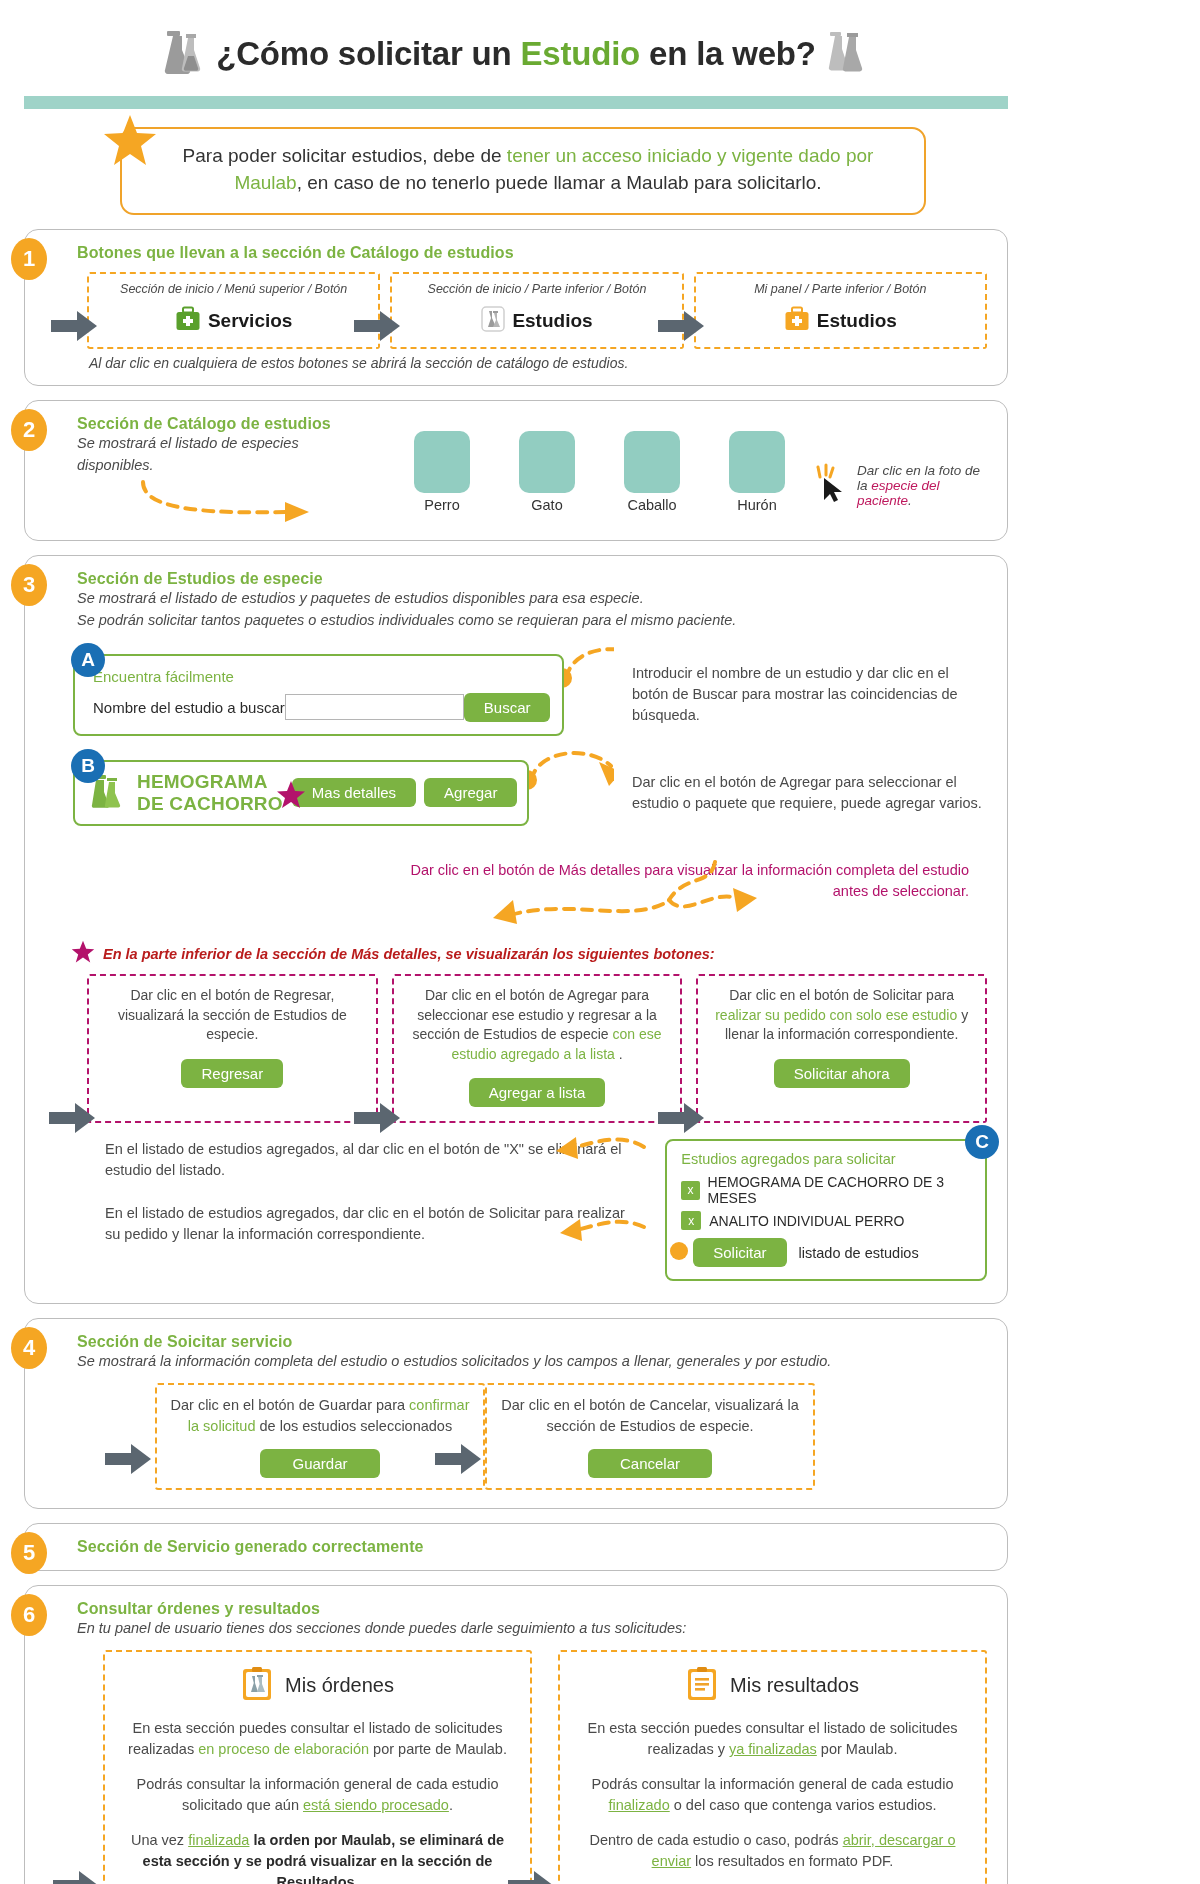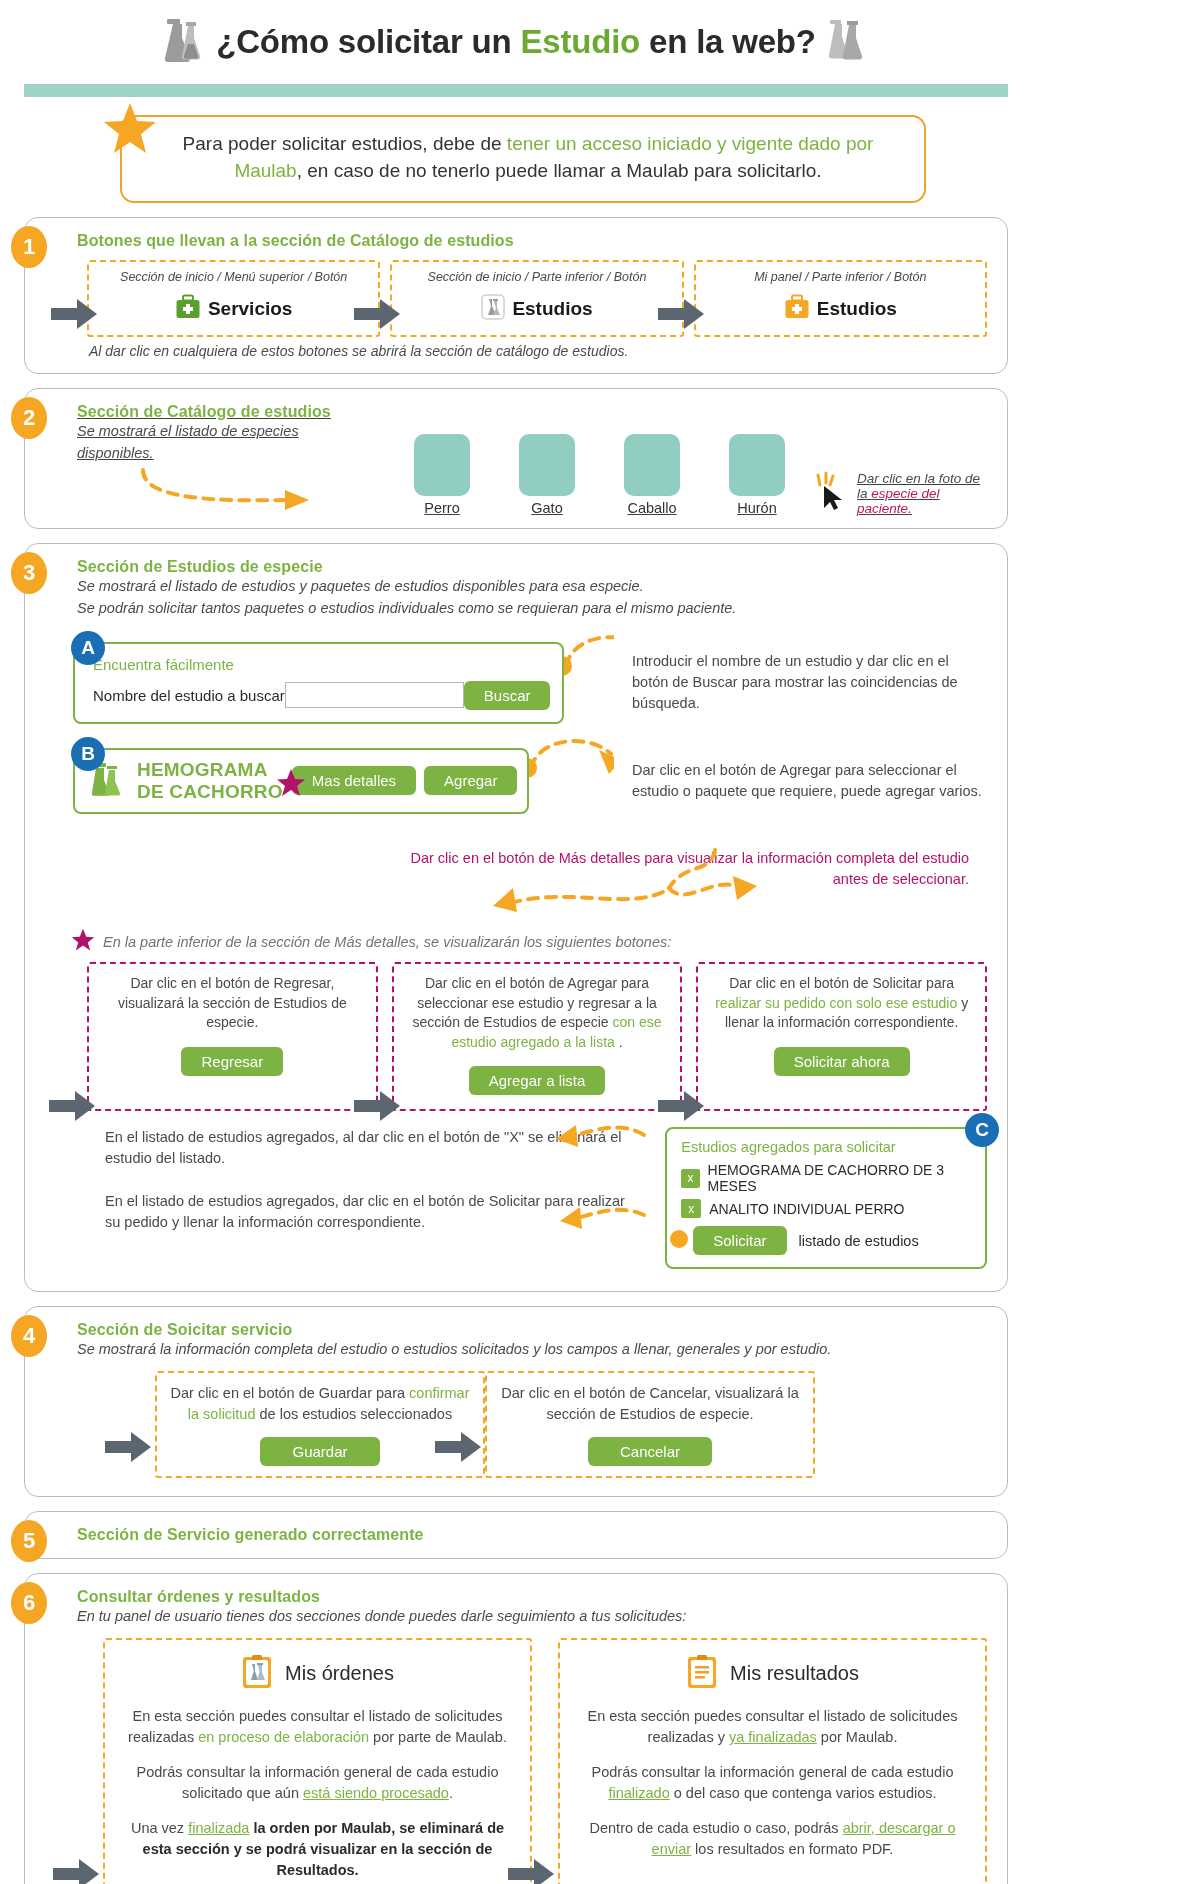--- a/index.html
+++ b/index.html
@@ -4,21 +4,21 @@
 <style>
   * { box-sizing: border-box; margin: 0; padding: 0; }
   body {
     width: 1200px; height: 1884px;
     background: #ffffff;
     font-family: "Liberation Sans", sans-serif;
     color: #404040;
     position: relative;
     overflow: hidden;
   }
-  .page { width: 1032px; height: 1884px; position: relative; padding: 0 24px; }
+  .page { width: 1032px; height: 1884px; position: relative; padding: 12px 24px; }
 
   
   .header {
     height: 84px;
     display: flex; align-items: center; justify-content: center;
     gap: 10px;
   }
   .header h1 {
     font-size: 33px; font-weight: bold; letter-spacing: -0.2px;
     color: #2b2b2b; white-space: nowrap;
@@ -71,21 +71,21 @@
   }
   .dash-col .caption { font-size: 12.5px; font-style: italic; color: #4a4a4a; }
   .dash-col .appbtn {
     display: flex; align-items: center; justify-content: center; gap: 7px;
     margin-top: 10px; font-size: 19px; font-weight: bold; color: #1a1a1a;
   }
   .arrow-gray { position: absolute; left: -38px; bottom: 2px; }
   .note-it { font-size: 14px; font-style: italic; color: #4a4a4a; margin: 6px 0 0 44px; }
 
   
-  .sec2-row { display: flex; align-items: flex-end; text-decoration: underline; }
+  .sec2-row { display: flex; align-items: center; }
   .sec2-left { width: 330px; margin-left: 32px; }
   .species-wrap { display: flex; gap: 14px; margin-left: 12px; }
   .species { text-align: center; margin-left: 35px; }
   .species .thumb { width: 56px; height: 62px; background: #92cdc1; border-radius: 10px; }
   .species .lbl { font-size: 14.5px; color: #333; margin-top: 4px; }
   .sec2-click { display: flex; align-items: flex-start; gap: 6px; margin-left: 26px; margin-top: 28px; }
   .sec2-click .txt { font-size: 13.5px; font-style: italic; color: #4a4a4a; }
   .sec2-click .txt .g { color: #be185d; }
 
   
@@ -114,21 +114,21 @@
   .rowB { display: flex; margin: 24px 0 0 28px; }
   .panelB { width: 548px; padding: 9px 10px 9px 16px; display: flex; align-items: center; }
   .panelB .name { color: #7cb342; font-size: 19px; font-weight: bold; letter-spacing: .2px; margin-left: 12px; flex: 1; }
   .panelB .btns { display: flex; align-items: center; gap: 8px; position: relative; }
 
   .magenta-note {
     color: #b3126b; font-size: 14.5px; line-height: 1.45; text-align: right;
     margin: 48px 18px 0 0; width: 560px; margin-left: auto;
   }
   .star-line { display: flex; align-items: center; gap: 8px; margin: 8px 0 6px 26px; }
-  .star-line .txt { font-size: 14.5px; font-style: italic; color: #737373; }
+  .star-line .txt { font-size: 14.5px; font-style: italic; color: #b91c1c; font-weight: bold; }
 
   .three-cols { display: flex; gap: 14px; margin-left: 42px; }
   .mcol {
     flex: 1; border: 2px dashed #b3126b; border-radius: 3px;
     padding: 10px 10px 14px; text-align: center; position: relative; min-height: 104px;
   }
   .mcol p { font-size: 14px; color: #4a4a4a; line-height: 1.4; }
   .mcol p .g { color: #7cb342; }
   .mcol .gbtn { display: inline-block; margin-top: 14px; }
 

